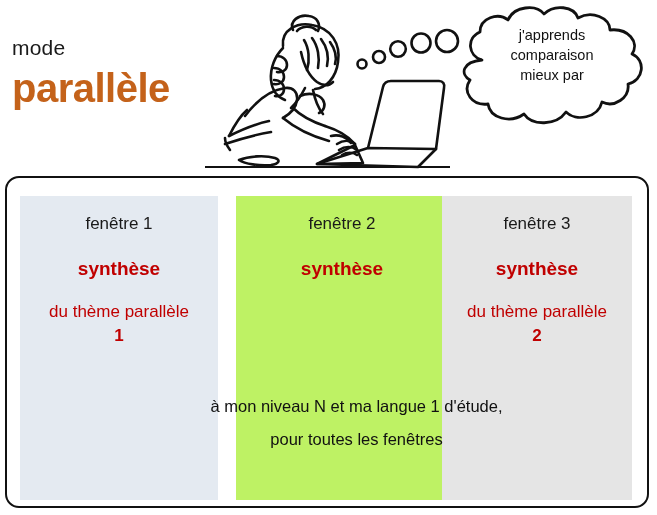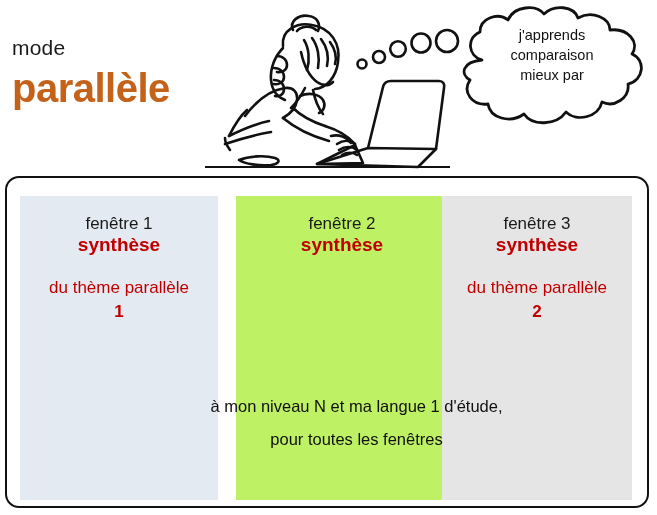--- a/index.html
+++ b/index.html
@@ -90,20 +90,21 @@
   .column-inner {
     position: absolute;
     left: 0; right: 0; top: 18px;
     text-align: center;
     padding: 0 4px;
     box-sizing: border-box;
   }
   .fenetre-label {
     font-size: 17px;
     color: #1a1a1a;
+    margin-bottom: 24px;
   }
   .synthese-label {
     font-size: 19px;
     font-weight: bold;
     color: #c00000;
     margin-bottom: 20px;
     text-align: center;
   }
   .theme-label {
     font-size: 17px;

